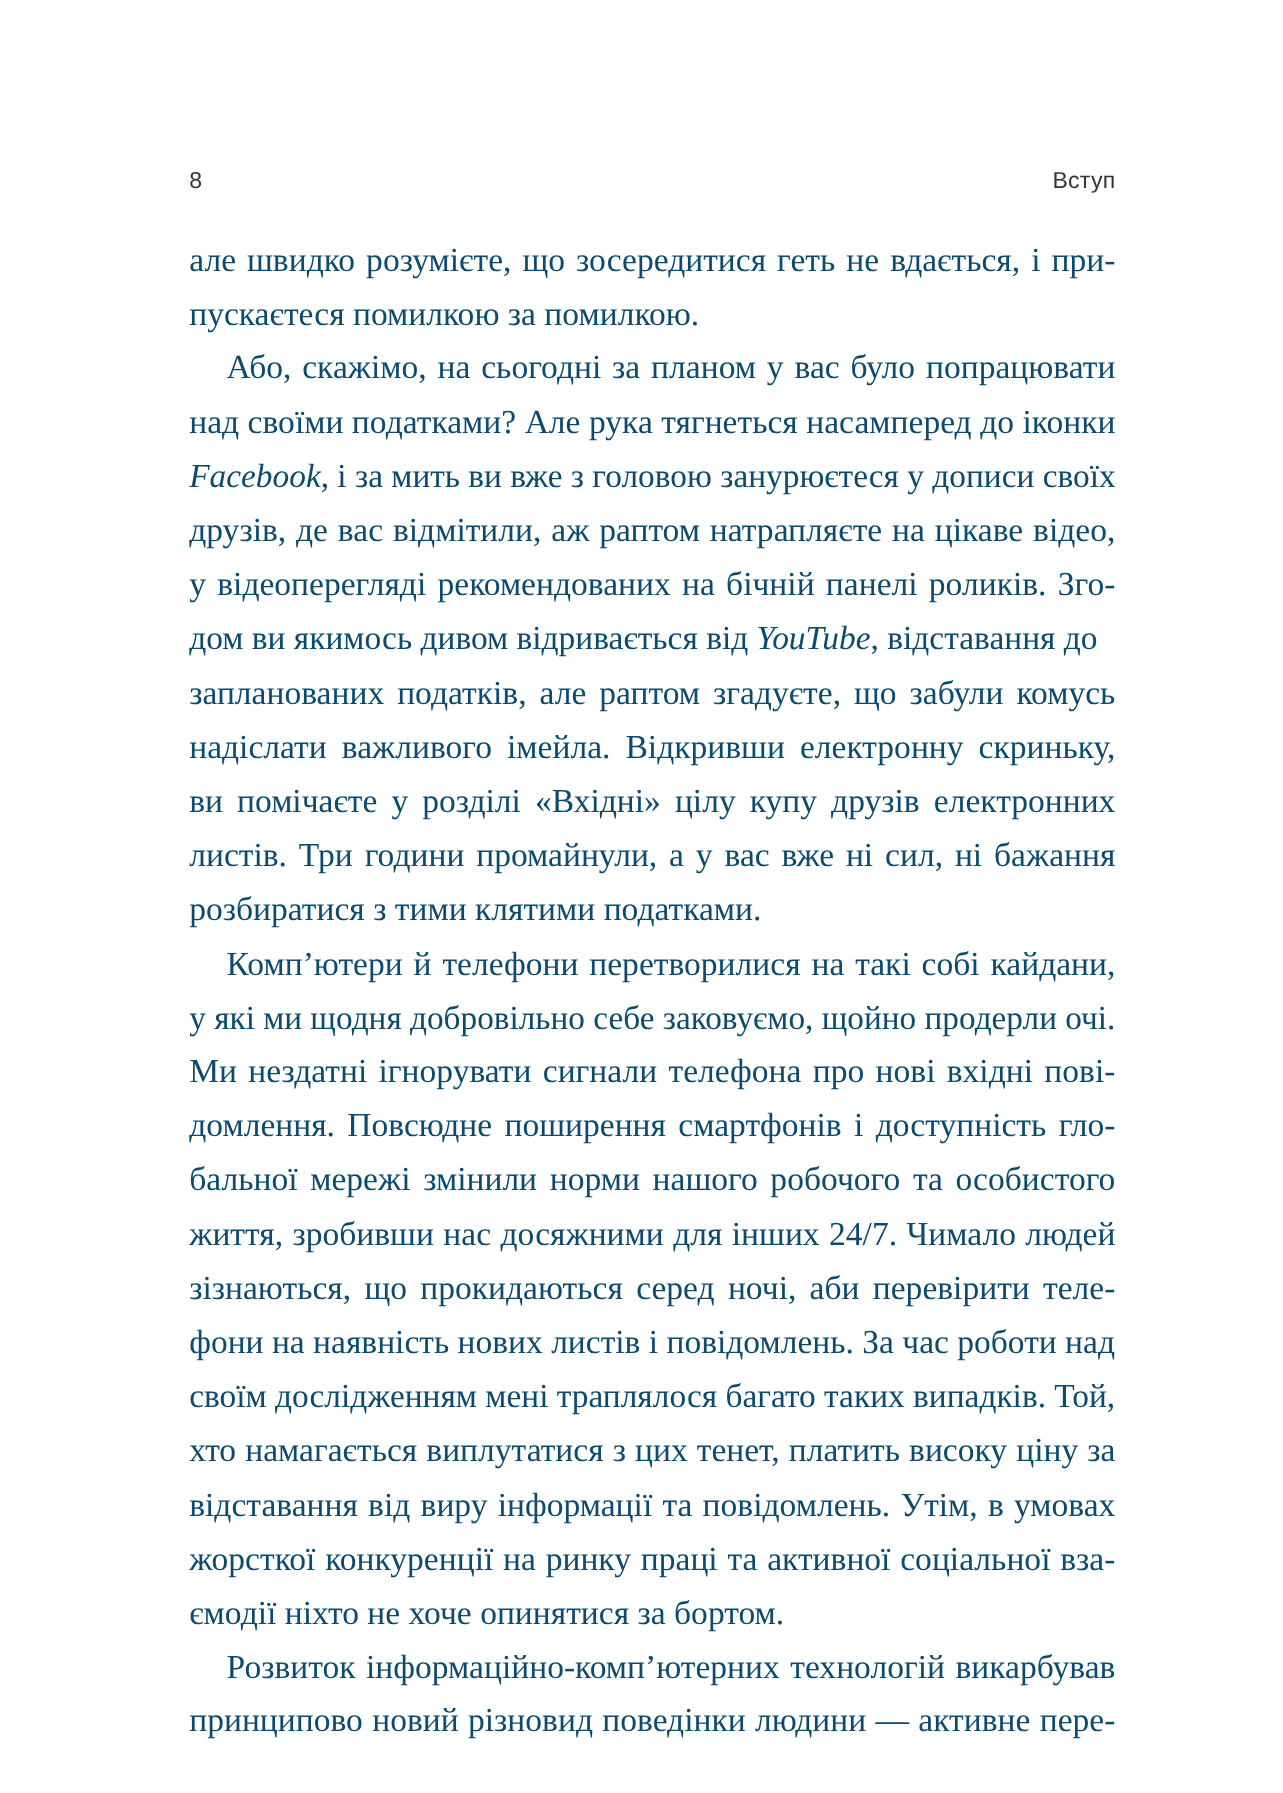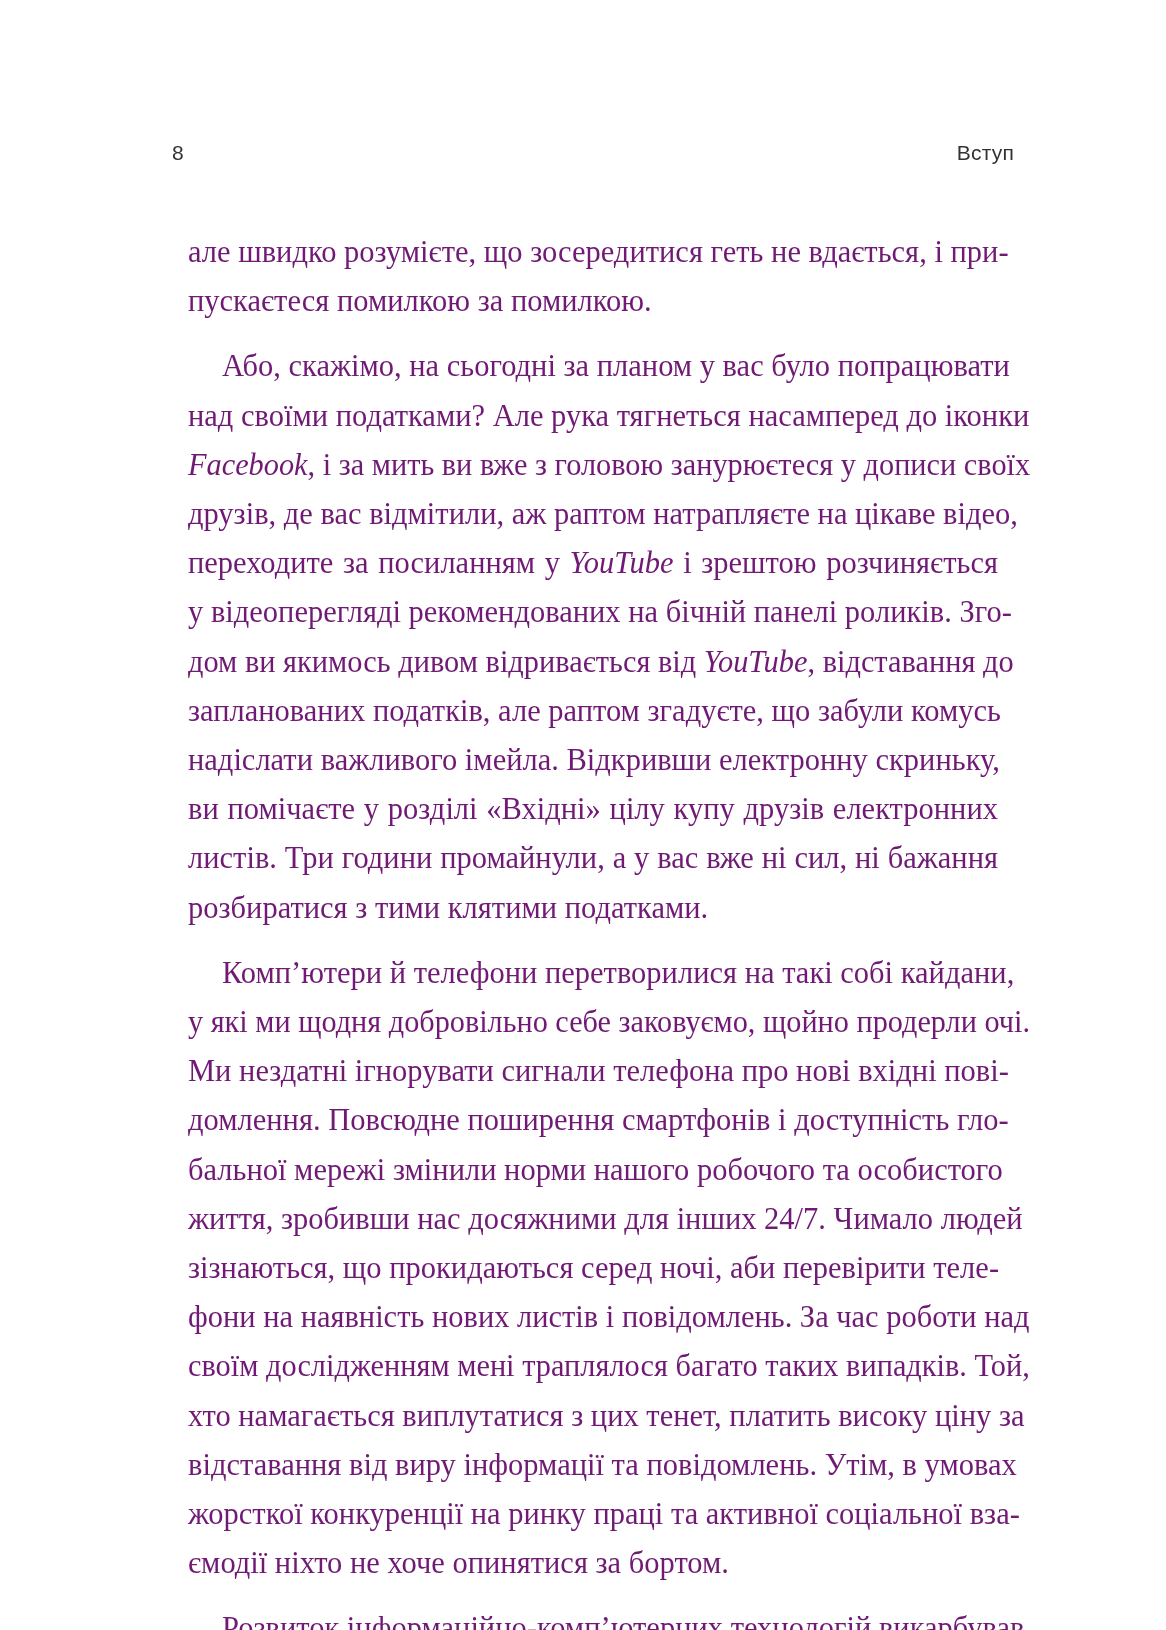--- a/index.html
+++ b/index.html
@@ -44,35 +44,36 @@
   }
   .folio {
     font-family: "Liberation Sans", "DejaVu Sans", sans-serif;
     font-size: 21px;
     color: #333333;
   }
   .head-title {
     font-family: "Liberation Sans", "DejaVu Sans", sans-serif;
     font-size: 21px;
     color: #333333;
+    margin-top: 12px;
   }
 
   
   .textblock {
     position: absolute;
     left: 172px;
     top: 212px;
     width: 842px;
   }
 
   .para {
-    margin: 16px;
+    margin: 0;
     font-size: 30.5px;
     line-height: 49.2px;
-    color: #701a75;
+    color: #0c4a6e;
     text-align: justify;
     text-align-last: left;
     -webkit-hyphens: none;
     hyphens: none;
     word-spacing: 0px;
   }
 
   
   .ln {
     display: block;
@@ -107,21 +108,20 @@
     <p class="para">
       <span class="ln">але швидко розумієте, що зосередитися геть не вдається, і при-</span>
       <span class="ln last">пускаєтеся помилкою за помилкою.</span>
     </p>
 
     <p class="para">
       <span class="ln"><span class="ind"></span><span>Або, скажімо, на сьогодні за планом у вас було попрацювати</span></span>
       <span class="ln">над своїми податками? Але рука тягнеться насамперед до іконки</span>
       <span class="ln" style="display: inline-block; transform-origin: left center; transform: scaleX(0.9941);"><em class="it">Facebook</em><span>, і за мить ви вже з головою занурюєтеся у дописи своїх</span></span>
       <span class="ln">друзів, де вас відмітили, аж раптом натрапляєте на цікаве відео,</span>
-      <span class="ln"><span>переходите за посиланням у </span><em class="it">YouTube</em><span> і зрештою розчиняється</span></span>
       <span class="ln">у відеопереглядi рекомендованих на бічній панелі роликів. Зго-</span>
       <span class="ln" style="display: inline-block; transform-origin: left center; transform: scaleX(0.9964);"><span>дом ви якимось дивом відривається від </span><em class="it">YouTube</em><span>, відставання до</span></span>
       <span class="ln">запланованих податків, але раптом згадуєте, що забули комусь</span>
       <span class="ln">надіслати важливого імейла. Відкривши електронну скриньку,</span>
       <span class="ln">ви помічаєте у розділі «Вхідні» цілу купу друзів електронних</span>
       <span class="ln">листів. Три години промайнули, а у вас вже ні сил, ні бажання</span>
       <span class="ln last">розбиратися з тими клятими податками.</span>
     </p>
 
     <p class="para">

